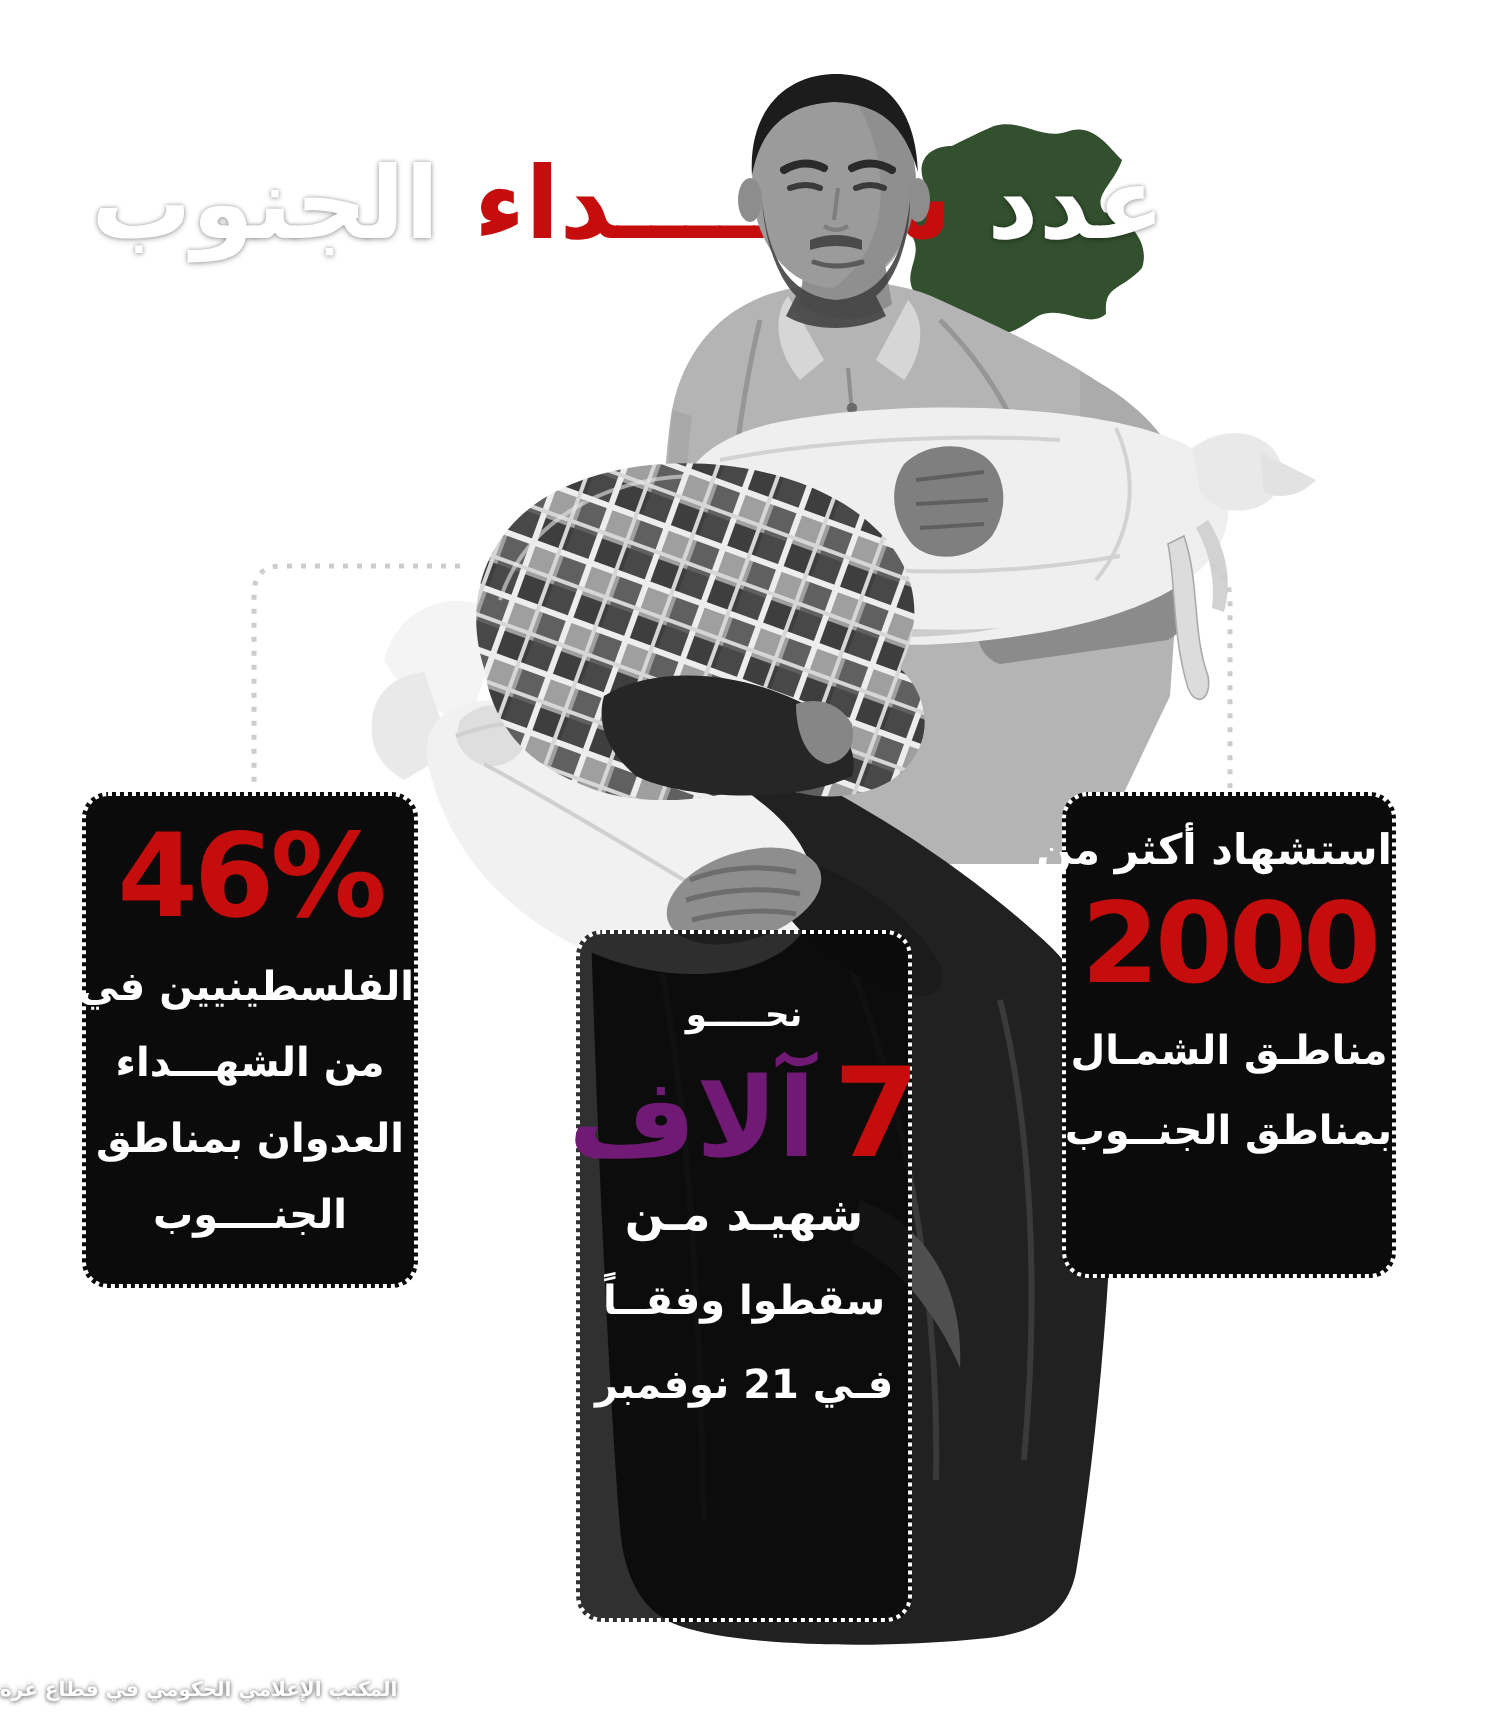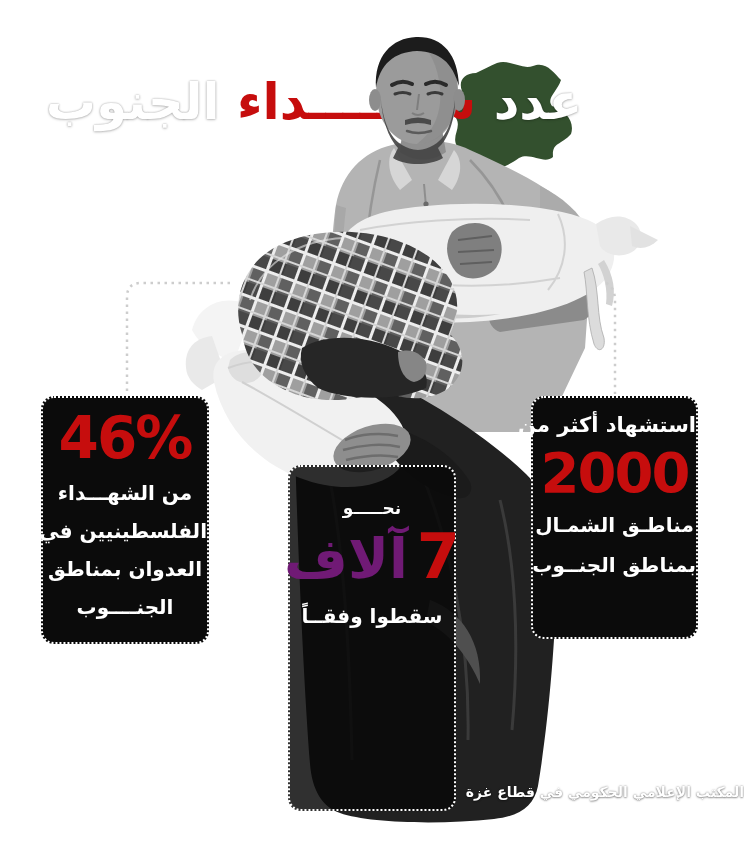--- a/index.html
+++ b/index.html
@@ -36,22 +36,22 @@
   .box-mid .mline{font-size:23px;line-height:34px;white-space:nowrap;}
   .box-mid .stat-total{font-size:44px;line-height:50px;margin-top:5px;letter-spacing:-1px;}
   .box-mid .tline{font-size:20px;line-height:42px;white-space:nowrap;}
   .box-mid .tlines{margin-top:4px;}
   .box-right .intro{font-size:21px;line-height:30px;margin-top:12px;white-space:nowrap;}
   .box-right .stat-big{font-size:56px;line-height:60px;margin-top:3px;letter-spacing:-2px;text-align:center;}
   .box-right .tline{font-size:20px;line-height:40px;white-space:nowrap;}
   .box-right .tlines{margin-top:2px;}
   
   .credit{
-    position:absolute;top:780px;left:0;width:744px;z-index:6;
-    text-align:right;font-weight:bold;font-size:14px;line-height:24px;color:#ffffff;
+    position:absolute;top:834px;left:0;width:744px;z-index:6;
+    text-align:left;font-weight:bold;font-size:10px;line-height:24px;color:#ffffff;
     text-shadow:0 0 2px rgba(0,0,0,.5),0 1px 2px rgba(0,0,0,.3);direction:rtl;
   }
   svg{display:block;}
 </style>
 </head>
 <body>
 
 <div class="canvas">
 
   <svg class="layer" style="z-index:1" viewBox="0 0 744 867" aria-hidden="true">
@@ -179,35 +179,37 @@
   </svg>
 
   <svg class="layer" style="z-index:4" viewBox="0 0 744 867" aria-hidden="true">
     <path d="M 230 283 L 141 283 Q 127 283 127 297 L 127 394" fill="none" stroke="#cdcdcd" stroke-width="2.5" stroke-dasharray="2.5 4.5"></path>
     <path d="M 606 283 Q 615 287 615 301 L 615 394" fill="none" stroke="#cdcdcd" stroke-width="2.5" stroke-dasharray="2.5 4.5"></path>
   </svg>
 
   <div class="box box-left">
     <div class="stat stat-big">46%</div>
     <div class="tlines">
+      <div class="tline">الفلسطينيين في</div>
       <div class="tline">من الشهـــداء</div>
-      <div class="tline">الفلسطينيين في</div>
       <div class="tline">العدوان بمناطق</div>
       <div class="tline">الجنــــوب</div>
     </div>
   </div>
 
   <div class="box box-mid">
     <div class="intro">نحـــــو</div>
     <div class="stat-row">
       <span class="num">7</span>
       <span class="word">آلاف</span>
     </div>
+    <div class="mline">شهيـد مـن</div>
     <div class="tlines">
       <div class="tline">سقطوا وفقــاً</div>
+      <div class="tline">فـي 21 نوفمبر</div>
     </div>
   </div>
 
   <div class="box box-right">
     <div class="intro">استشهاد أكثر من</div>
     <div class="stat stat-big">2000</div>
     <div class="tlines">
       <div class="tline">مناطـق الشمـال</div>
       <div class="tline">بمناطق الجنــوب</div>
     </div>

